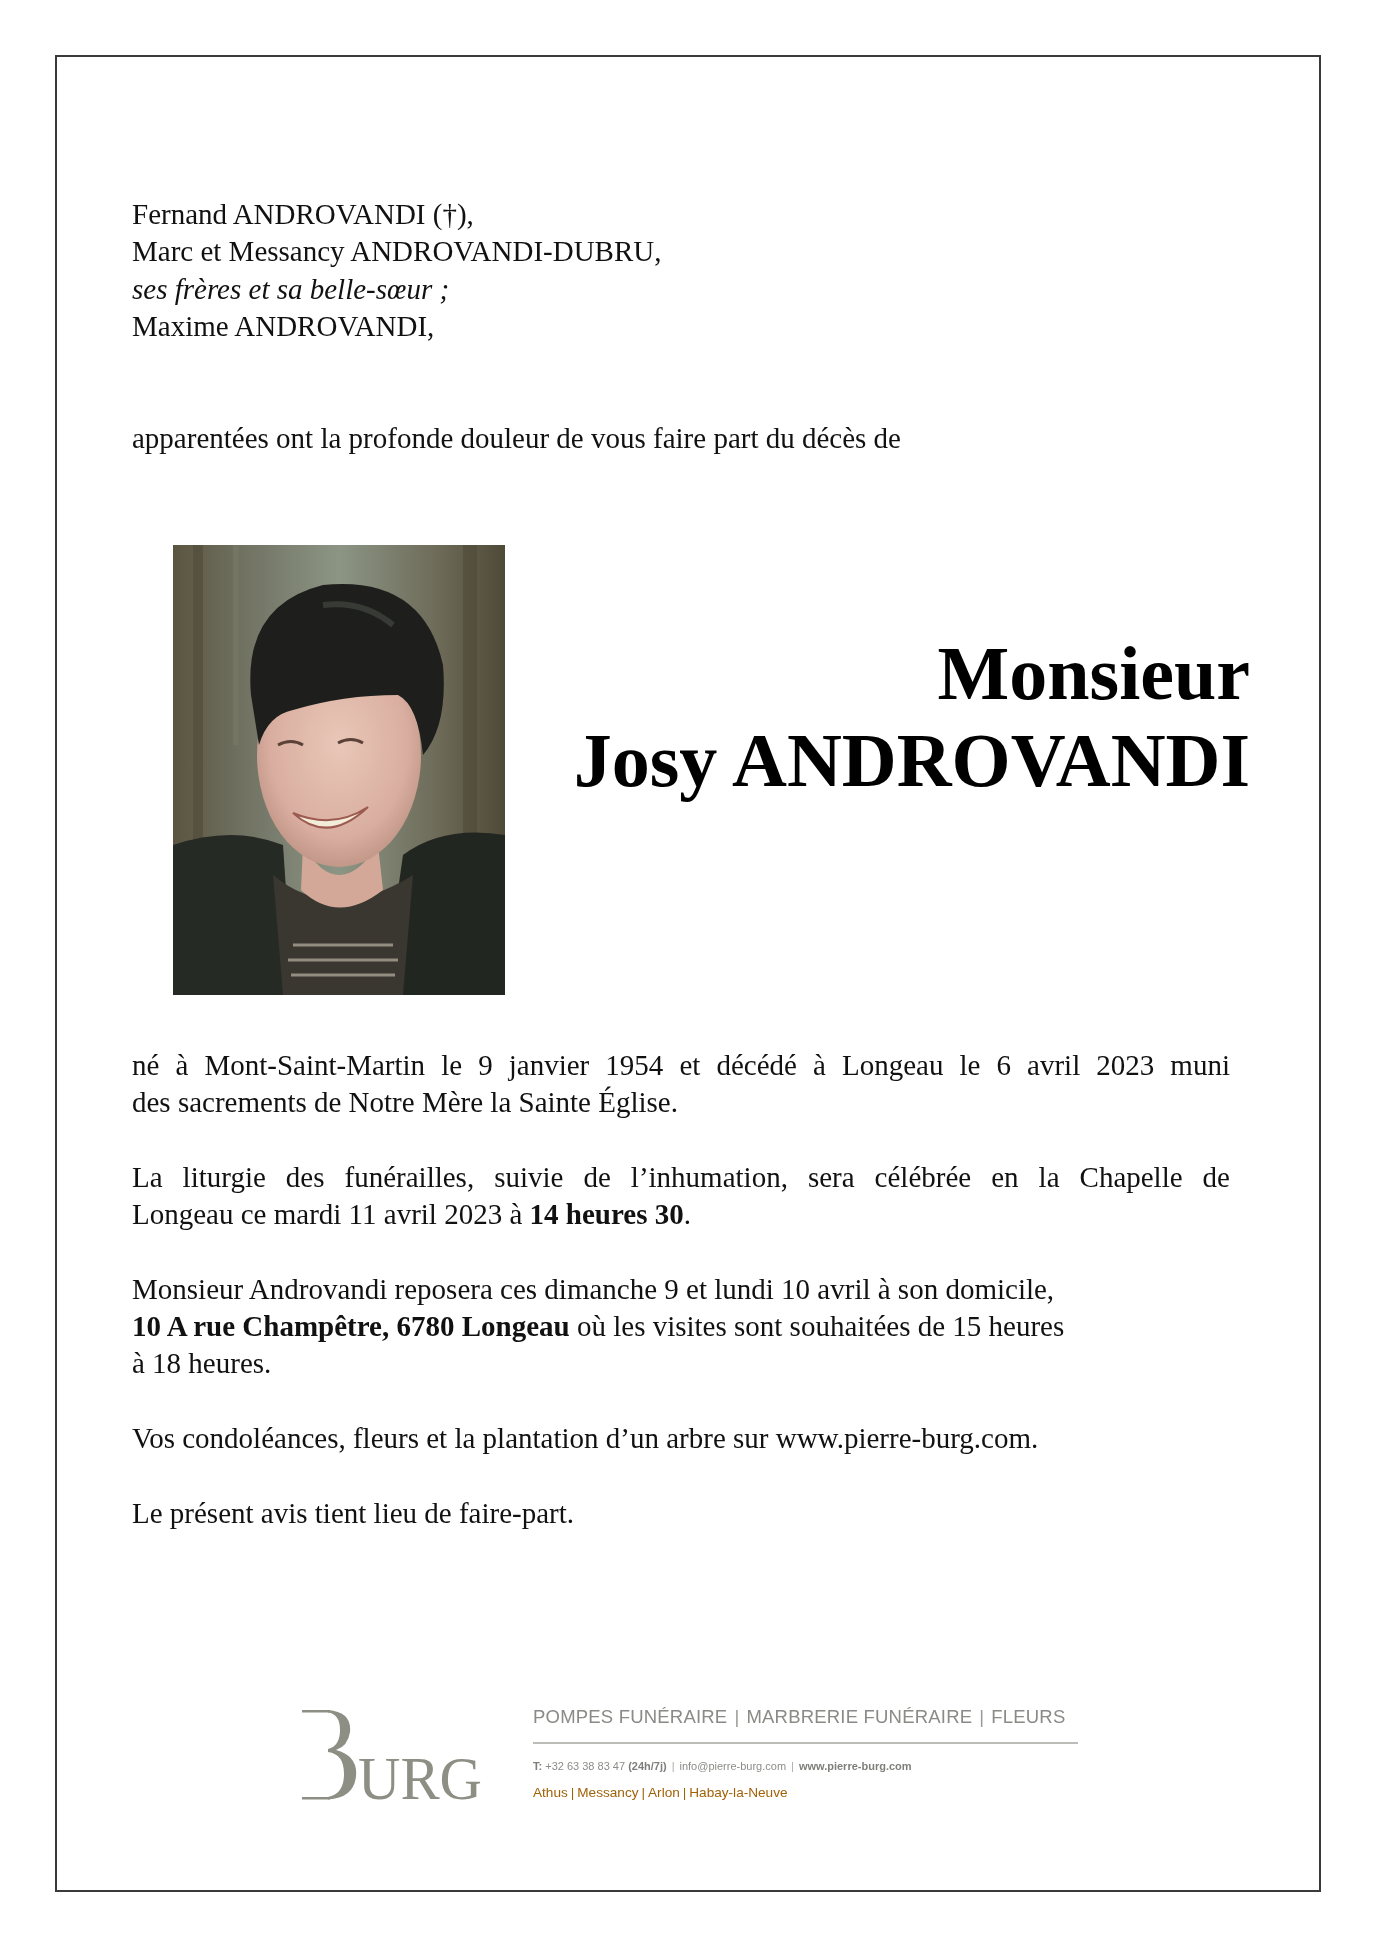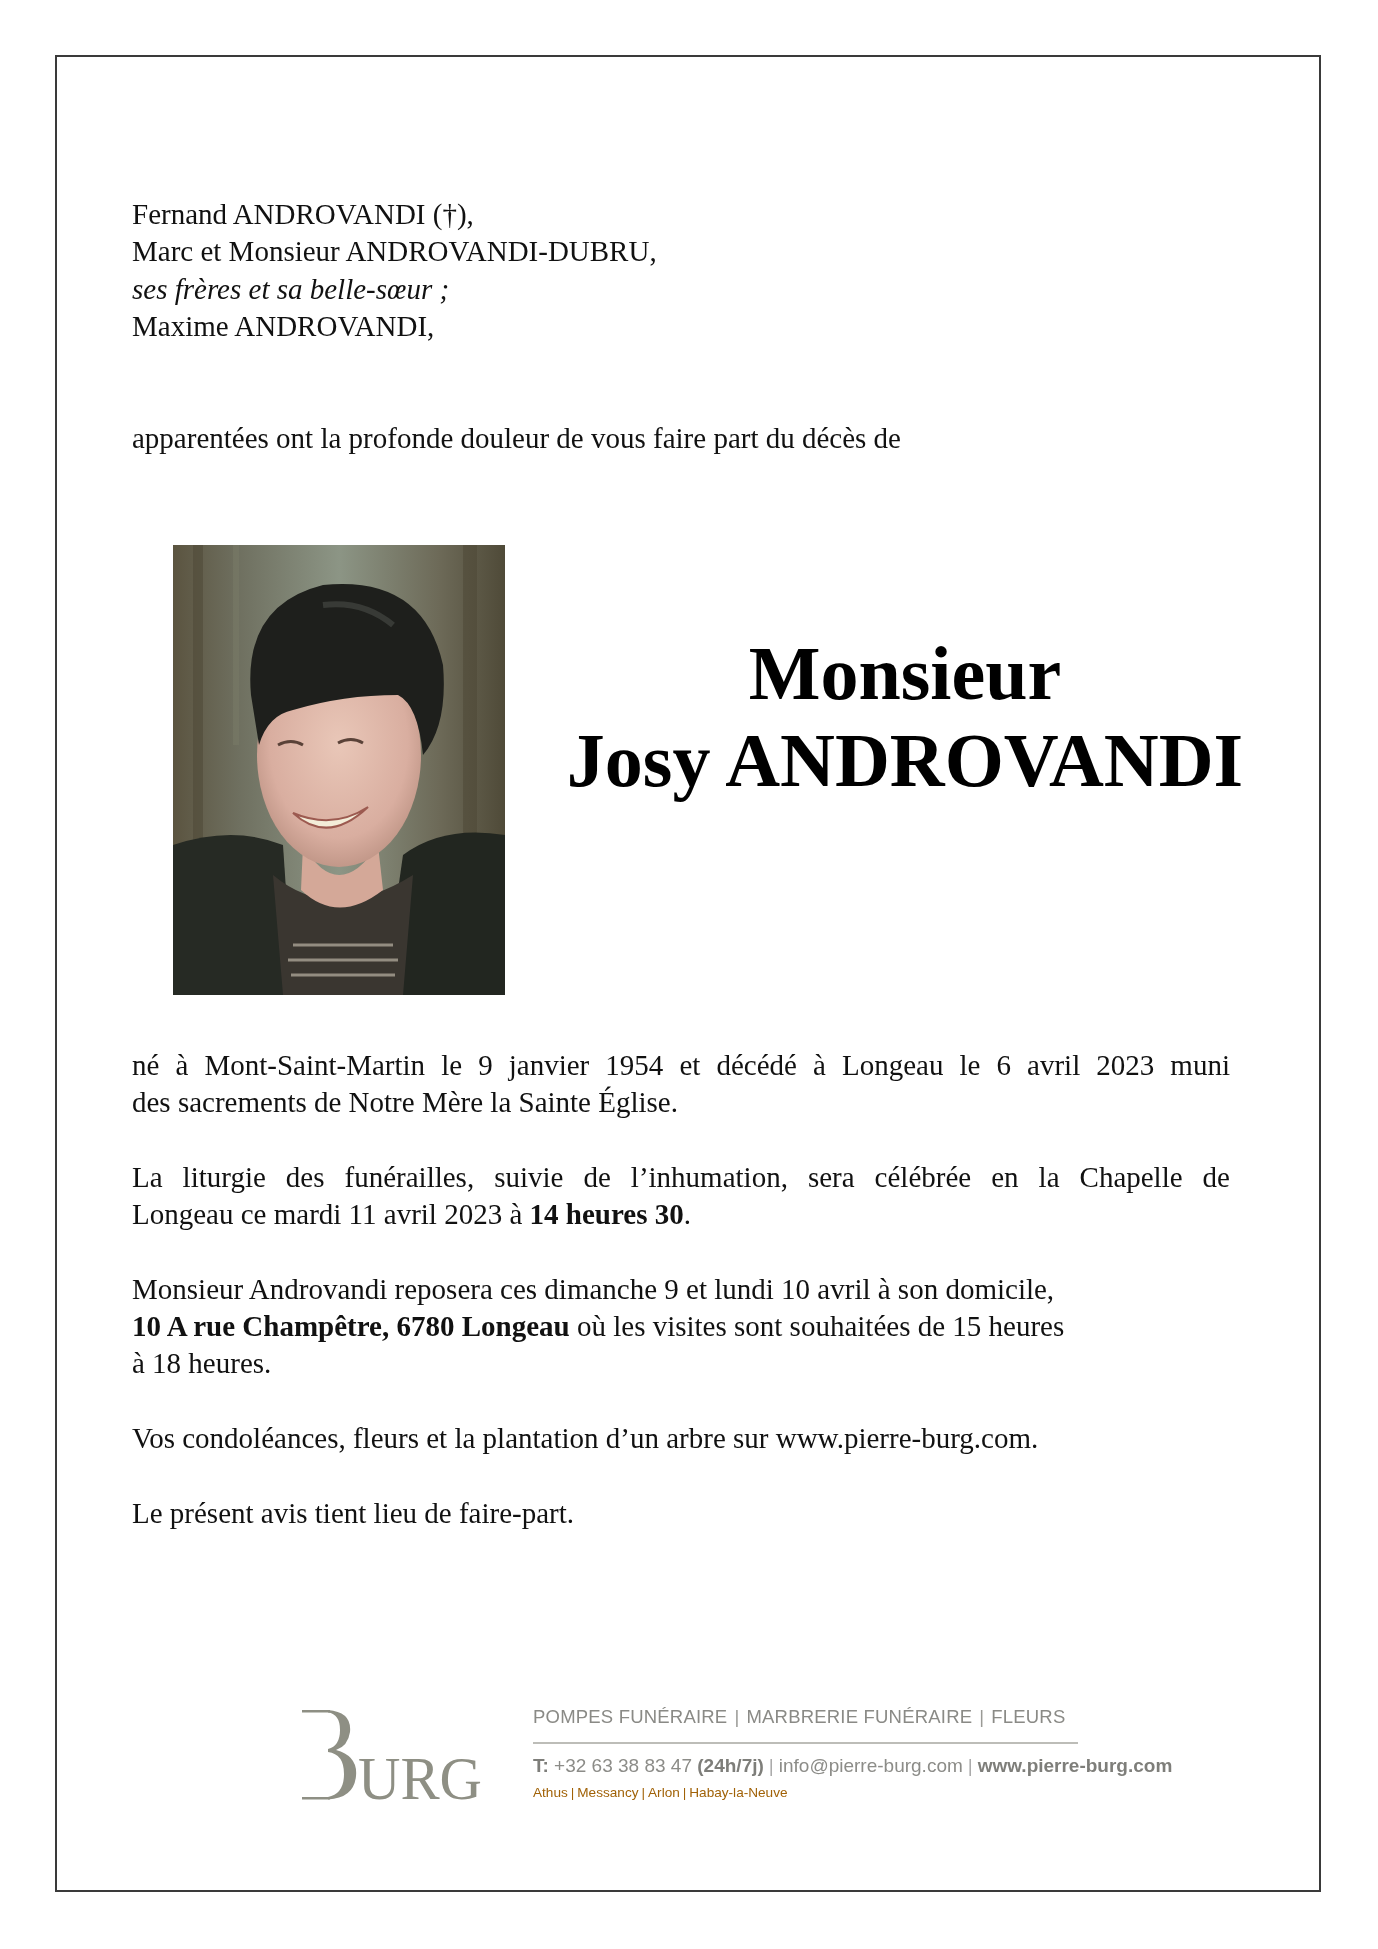--- a/index.html
+++ b/index.html
@@ -8,43 +8,43 @@
   .frame { position: absolute; left: 55px; top: 55px; width: 1266px; height: 1837px;
            border: 2px solid #3a3a3a; box-sizing: border-box; }
   .blk { position: absolute; left: 132px; width: 1098px; font-size: 29px; line-height: 37.3px; }
   .line { display: block; white-space: nowrap; height: 37.3px; }
   .right { text-align: left; font-style: italic; }
   .justify { text-align: justify; text-align-last: justify; white-space: normal; }
   .para { margin: 0 0 37.3px 0; }
   .para:last-child { margin-bottom: 11px; }
   b { font-weight: bold; }
   .photo { position: absolute; left: 173px; top: 545px; width: 332px; height: 450px; overflow: hidden; }
-  .name { position: absolute; left: 560px; width: 690px; top: 630px; text-align: center;
+  .name { position: absolute; left: 560px; width: 690px; top: 630px; text-align: right;
           font-weight: bold; font-size: 76px; line-height: 87px; color: #000; }
   .name span { display: block; white-space: nowrap; }
   .logo { position: absolute; left: 300px; top: 1706px; width: 185px; height: 96px; }
   .footer { position: absolute; left: 533px; top: 1704px; width: 545px;
             font-family: "Liberation Sans", "DejaVu Sans", sans-serif; color: #8a8a86; }
   .tagline { font-size: 18.5px; letter-spacing: 0.2px; white-space: nowrap; height: 26px; line-height: 26px; }
   .tagline .sep { margin: 0 7px; color: #9a9a96; }
   .rule { height: 2px; background: #bdbdb8; margin-top: 12px; width: 545px; }
-  .contact { font-size: 19px; white-space: nowrap; margin-top: 13px; line-height: 18px; color: #8c8c88; }
+  .contact { font-size: 11px; white-space: nowrap; margin-top: 13px; line-height: 18px; color: #8c8c88; }
   .contact b { font-weight: bold; color: #7e7e7a; }
   .contact .sep { margin: 0 5px; color: #aaa; }
   .places { font-size: 13.6px; white-space: nowrap; margin-top: 9px; line-height: 18px; color: #a16207; }
   .places .sep { margin: 0 3px; }
 </style>
 </head>
 <body>
 
 <div class="frame"></div>
 
 <div class="blk" style="top:196px;">
   <span class="line">Fernand ANDROVANDI (†),</span>
-  <span class="line">Marc et Monsieur ANDROVANDI-DUBRU,</span>
+  <span class="line">Marc et Messancy ANDROVANDI-DUBRU,</span>
   <span class="line right">ses frères et sa belle-sœur ;</span>
   <span class="line">Maxime ANDROVANDI,</span>
 </div>
 
 <div class="blk" style="top:420px;">
   <span class="line">apparentées ont la profonde douleur de vous faire part du décès de</span>
 </div>
 
 <div class="photo">
   <svg width="332" height="450" viewBox="0 0 332 450">

